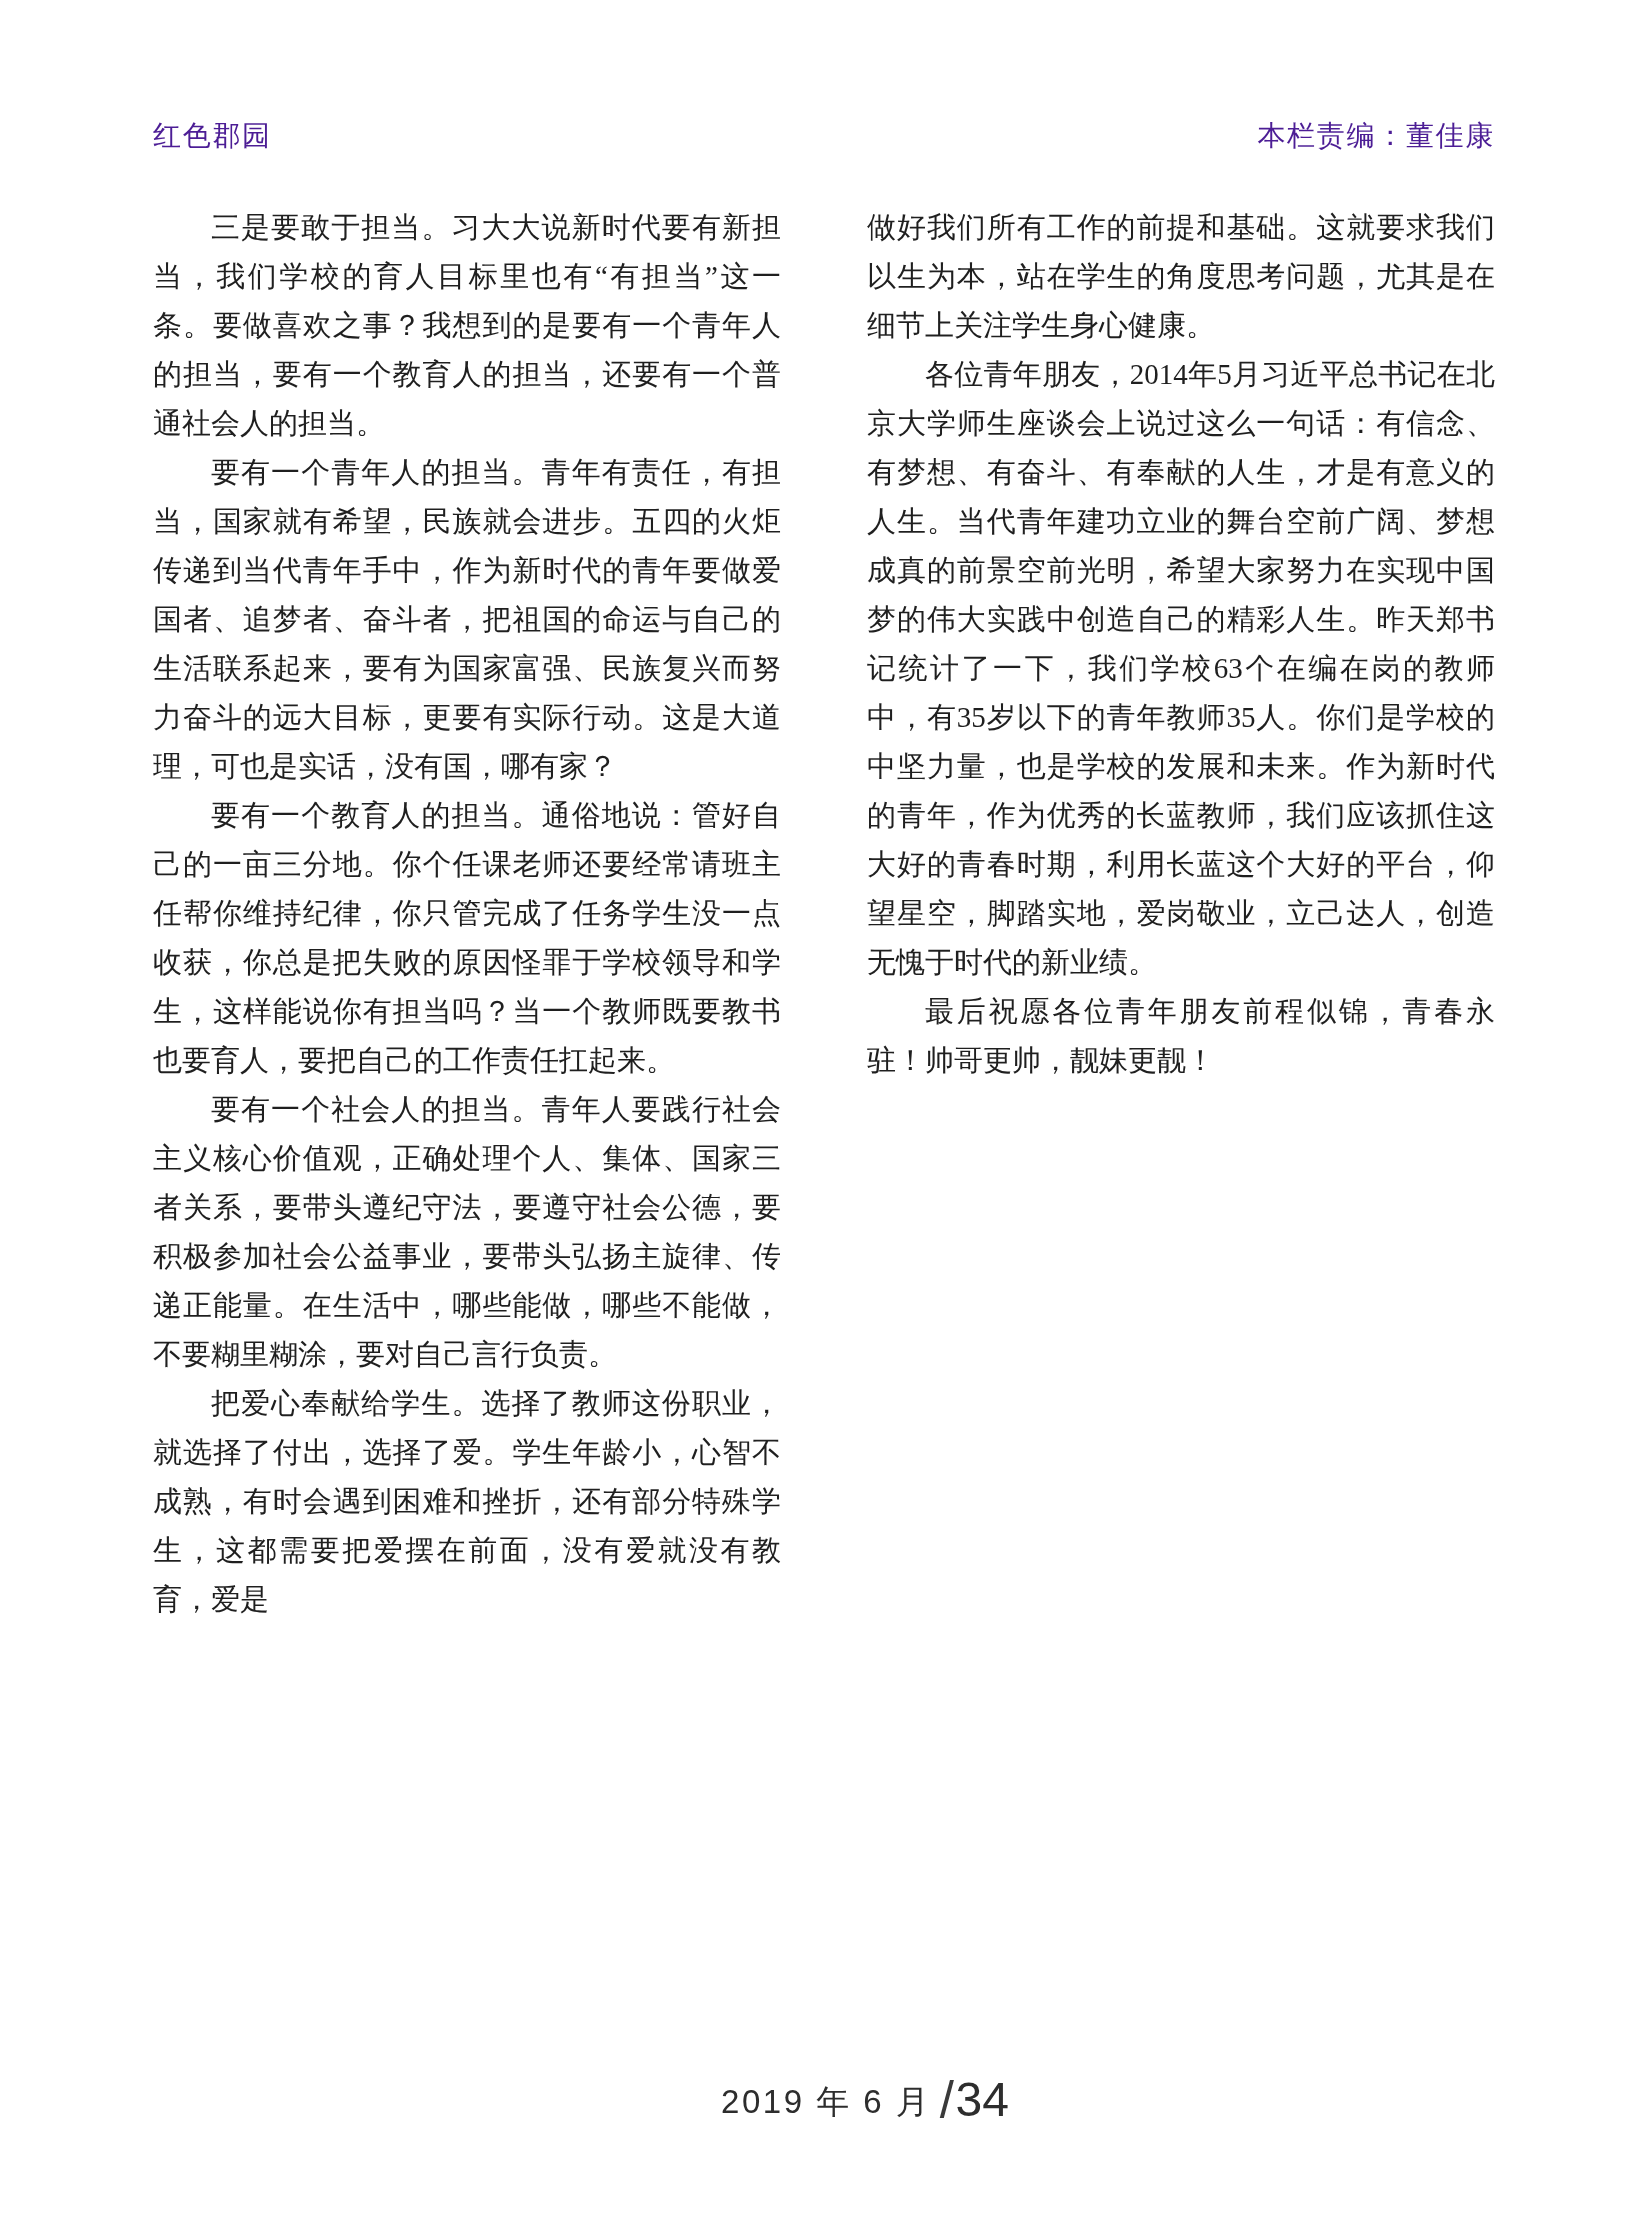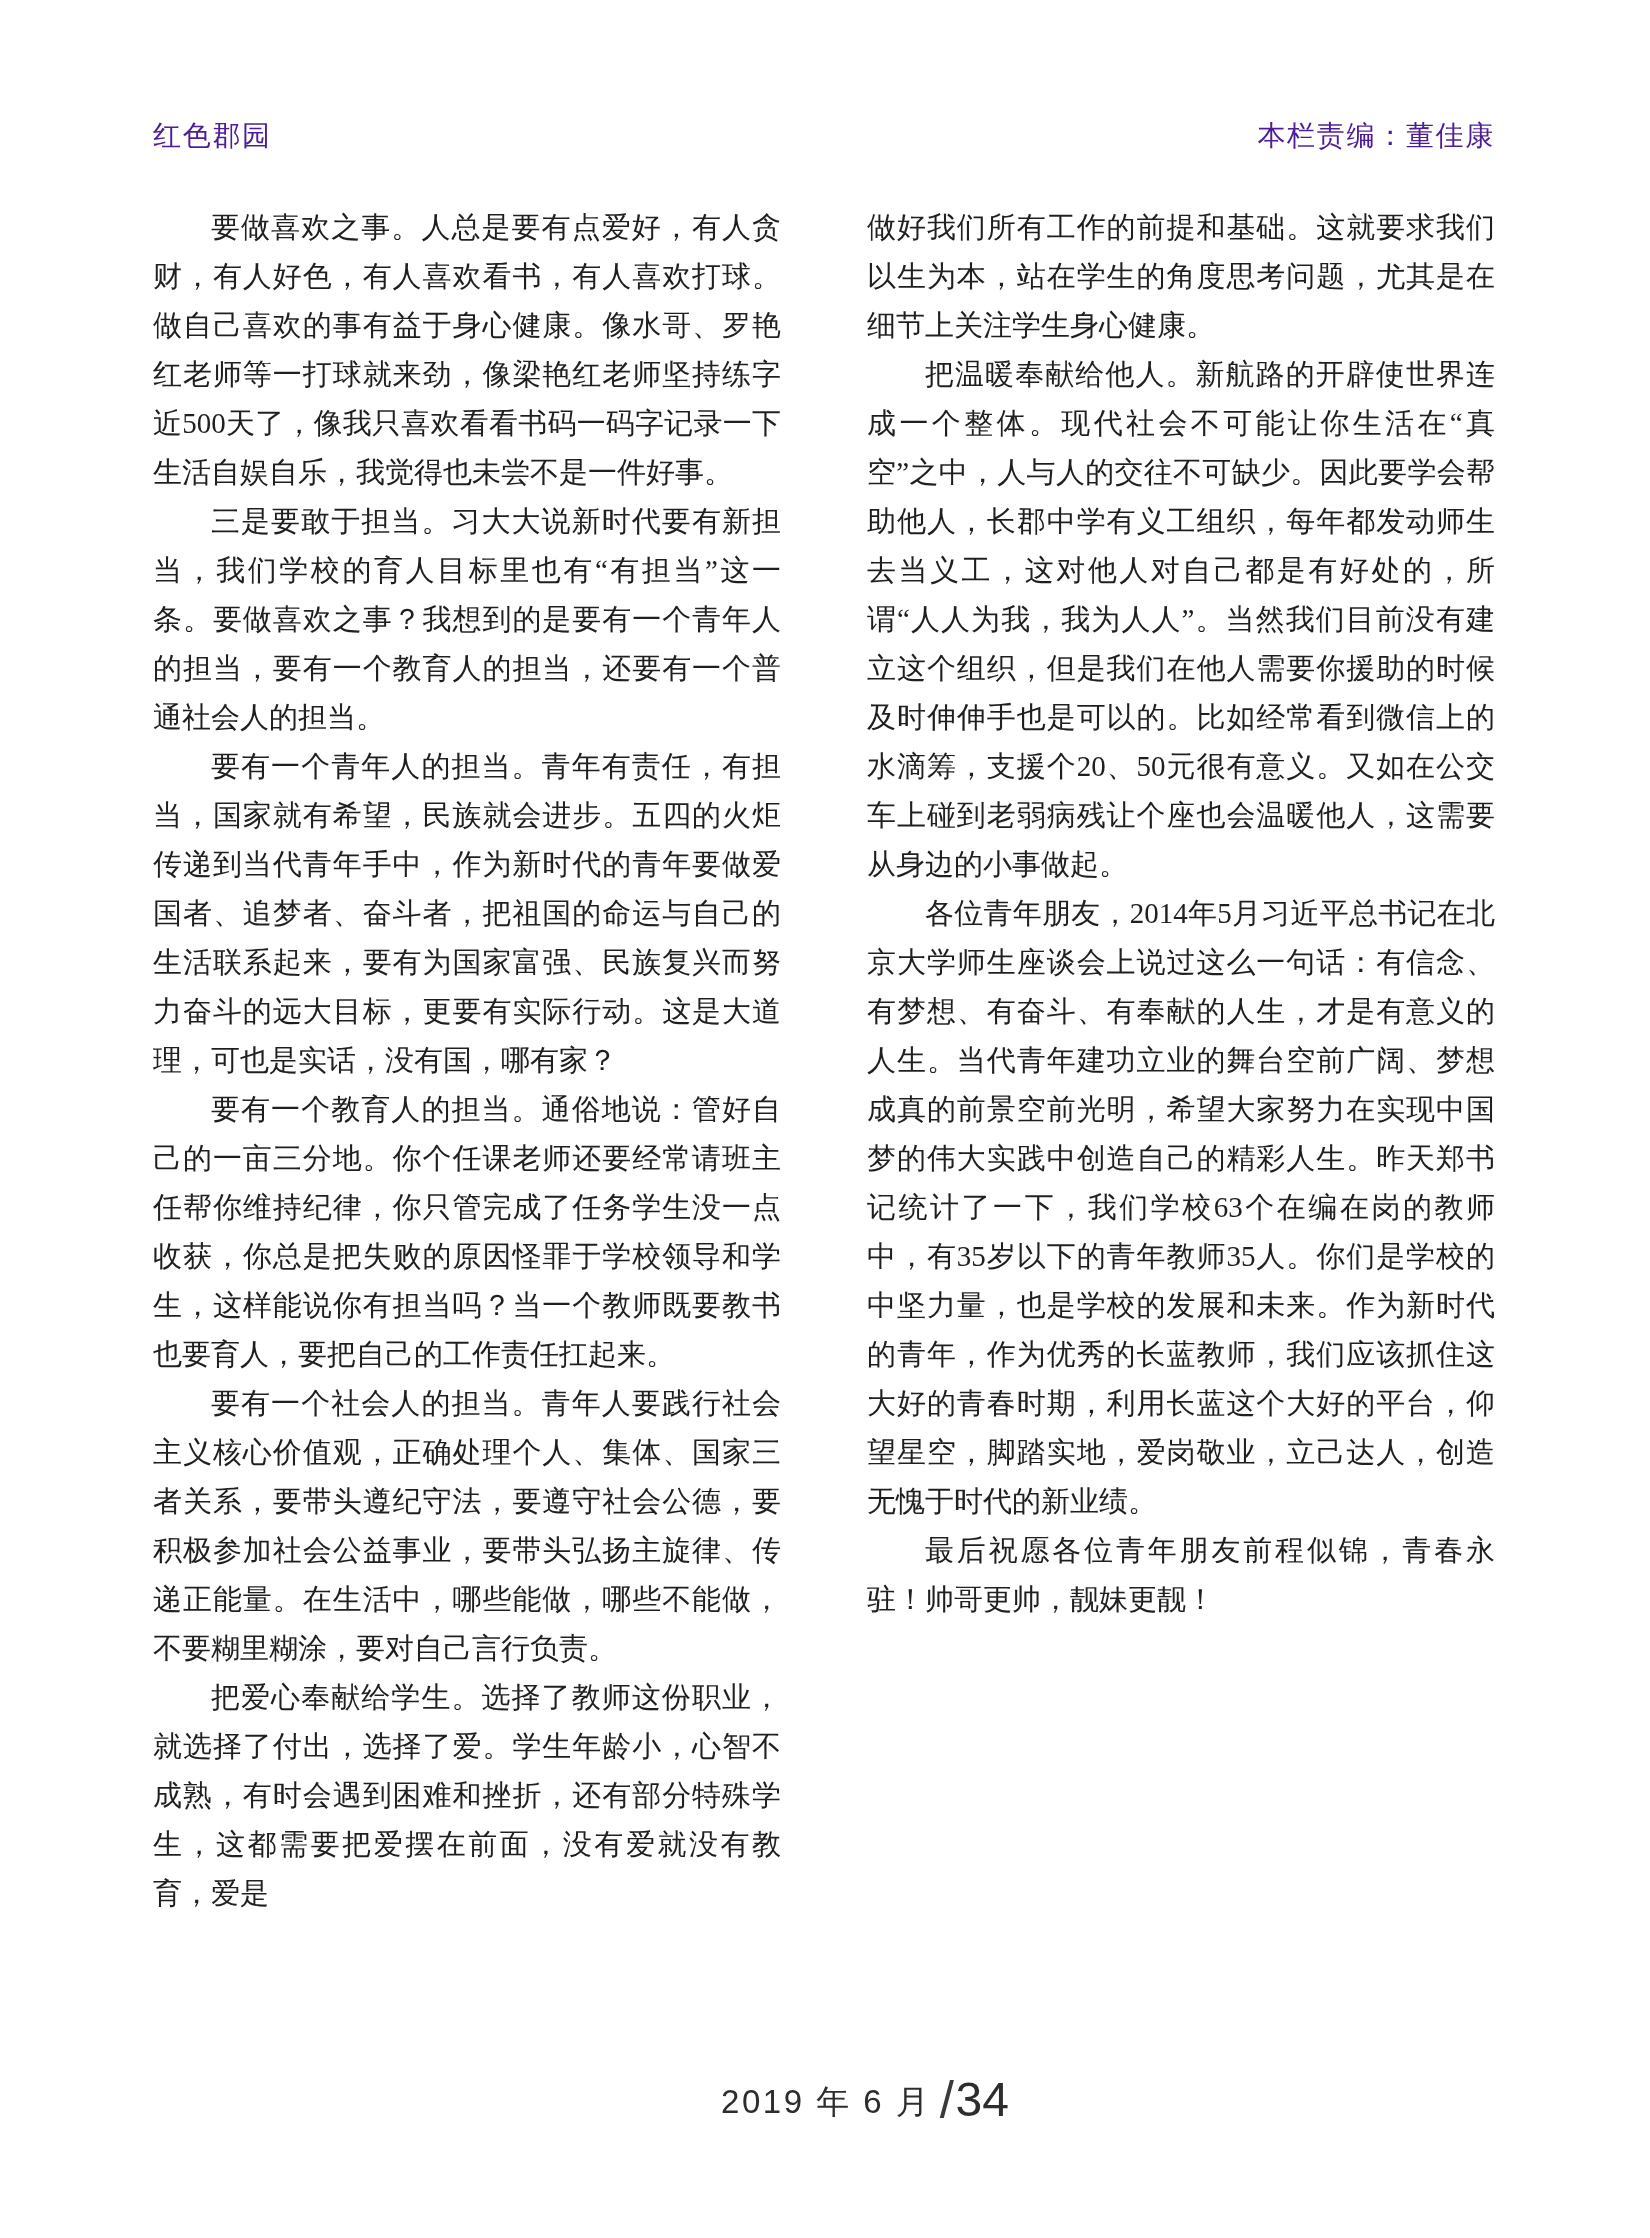--- a/index.html
+++ b/index.html
@@ -87,31 +87,29 @@
 <div class="page">
 
   <header class="page-header">
     <span class="header-left">红色郡园</span>
     <span class="header-right">本栏责编：董佳康</span>
   </header>
 
   <main class="columns">
 
     <div class="col">
-      <p class="para indent">要做喜欢之事。人总是要有点爱好，有人贪财，有人好色，有人喜欢看书，有人喜欢打球。做自己喜欢的事有益于身心健康。像水哥、罗艳红老师等一打球就来劲，像梁艳红老师坚持练字近500天了，像我只喜欢看看书码一码字记录一下生活自娱自乐，我觉得也未尝不是一件好事。</p>
       <p class="para indent">三是要敢于担当。习大大说新时代要有新担当，我们学校的育人目标里也有“有担当”这一条。要做喜欢之事？我想到的是要有一个青年人的担当，要有一个教育人的担当，还要有一个普通社会人的担当。</p>
       <p class="para indent">要有一个青年人的担当。青年有责任，有担当，国家就有希望，民族就会进步。五四的火炬传递到当代青年手中，作为新时代的青年要做爱国者、追梦者、奋斗者，把祖国的命运与自己的生活联系起来，要有为国家富强、民族复兴而努力奋斗的远大目标，更要有实际行动。这是大道理，可也是实话，没有国，哪有家？</p>
       <p class="para indent">要有一个教育人的担当。通俗地说：管好自己的一亩三分地。你个任课老师还要经常请班主任帮你维持纪律，你只管完成了任务学生没一点收获，你总是把失败的原因怪罪于学校领导和学生，这样能说你有担当吗？当一个教师既要教书也要育人，要把自己的工作责任扛起来。</p>
       <p class="para indent">要有一个社会人的担当。青年人要践行社会主义核心价值观，正确处理个人、集体、国家三者关系，要带头遵纪守法，要遵守社会公德，要积极参加社会公益事业，要带头弘扬主旋律、传递正能量。在生活中，哪些能做，哪些不能做，不要糊里糊涂，要对自己言行负责。</p>
       <p class="para indent">把爱心奉献给学生。选择了教师这份职业，就选择了付出，选择了爱。学生年龄小，心智不成熟，有时会遇到困难和挫折，还有部分特殊学生，这都需要把爱摆在前面，没有爱就没有教育，爱是</p>
     </div>
 
     <div class="col">
       <p class="para">做好我们所有工作的前提和基础。这就要求我们以生为本，站在学生的角度思考问题，尤其是在细节上关注学生身心健康。</p>
-      <p class="para indent">把温暖奉献给他人。新航路的开辟使世界连成一个整体。现代社会不可能让你生活在“真空”之中，人与人的交往不可缺少。因此要学会帮助他人，长郡中学有义工组织，每年都发动师生去当义工，这对他人对自己都是有好处的，所谓“人人为我，我为人人”。当然我们目前没有建立这个组织，但是我们在他人需要你援助的时候及时伸伸手也是可以的。比如经常看到微信上的水滴筹，支援个20、50元很有意义。又如在公交车上碰到老弱病残让个座也会温暖他人，这需要从身边的小事做起。</p>
       <p class="para indent">各位青年朋友，2014年5月习近平总书记在北京大学师生座谈会上说过这么一句话：有信念、有梦想、有奋斗、有奉献的人生，才是有意义的人生。当代青年建功立业的舞台空前广阔、梦想成真的前景空前光明，希望大家努力在实现中国梦的伟大实践中创造自己的精彩人生。昨天郑书记统计了一下，我们学校63个在编在岗的教师中，有35岁以下的青年教师35人。你们是学校的中坚力量，也是学校的发展和未来。作为新时代的青年，作为优秀的长蓝教师，我们应该抓住这大好的青春时期，利用长蓝这个大好的平台，仰望星空，脚踏实地，爱岗敬业，立己达人，创造无愧于时代的新业绩。</p>
       <p class="para indent">最后祝愿各位青年朋友前程似锦，青春永驻！帅哥更帅，靓妹更靓！</p>
     </div>
 
   </main>
 
   <footer class="page-footer">
     <span class="footer-date">2019 年 6 月</span><span class="footer-slash">/</span><span class="footer-page">34</span>
   </footer>
 

